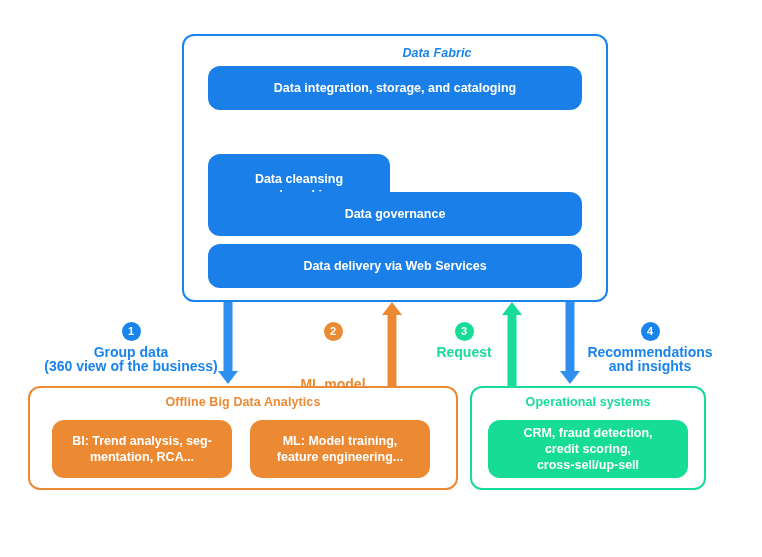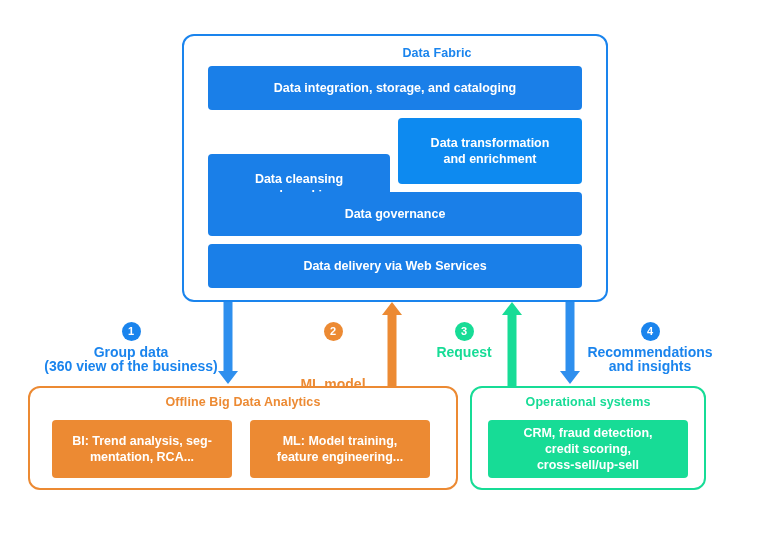--- a/index.html
+++ b/index.html
@@ -43,21 +43,21 @@
     letter-spacing: 0.1px;
   }
   .group-title.blue   { color: #1a84ed; }
   .group-title.orange { color: #ec8a33; }
   .group-title.green  { color: #17dc96; }
 
   
   .capsule {
     position: absolute;
     box-sizing: border-box;
-    border-radius: 4px;
+    border-radius: 12px;
     color: #ffffff;
     font-weight: bold;
     font-size: 12.5px;
     line-height: 16px;
     display: flex;
     align-items: center;
     justify-content: center;
     text-align: center;
     padding: 4px 2px;
   }
@@ -121,29 +121,27 @@
   .step .caption.t-orange { color: #ec8a33; margin-top: 36px; }
   .step .caption.t-green  { color: #17dc96; }
 </style>
 </head>
 <body>
 
 <div id="canvas">
 
   <div class="group-box blue" style="left:182px; top:34px; width:426px; height:268px;"></div>
 
-  <div class="group-title blue" style="left:182px; top:46px; width:510px;">Data Fabric</div>
+  <div class="group-title blue" style="left:182px; top:46px; width:510px;font-style:italic;">Data Fabric</div>
 
   <div class="capsule blue" style="left: 208px; top: 66px; width: 374px; height: 44px; white-space: pre-line;">Data integration, storage, and cataloging</div>
 
   <div class="capsule blue" style="left: 208px; top: 118px; width: 182px; height: 66px; white-space: pre-line; margin-top: 36px;">Data cleansing
 and masking</div>
 
-  <div class="capsule blue-light" style="left: 398px; top: 118px; width: 184px; height: 66px; white-space: pre-line;">Data transformation
-and enrichment</div>
 
   <div class="capsule blue" style="left: 208px; top: 192px; width: 374px; height: 44px; white-space: pre-line;">Data governance</div>
 
   <div class="capsule blue" style="left: 208px; top: 244px; width: 374px; height: 44px; white-space: pre-line;">Data delivery via Web Services</div>
 
   <div class="arrow down c-blue" style="left:218px; top:302px; width:20px; height:82px;">
     <div class="shaft" style="height:70px;"></div>
     <div class="head"></div>
   </div>
 

